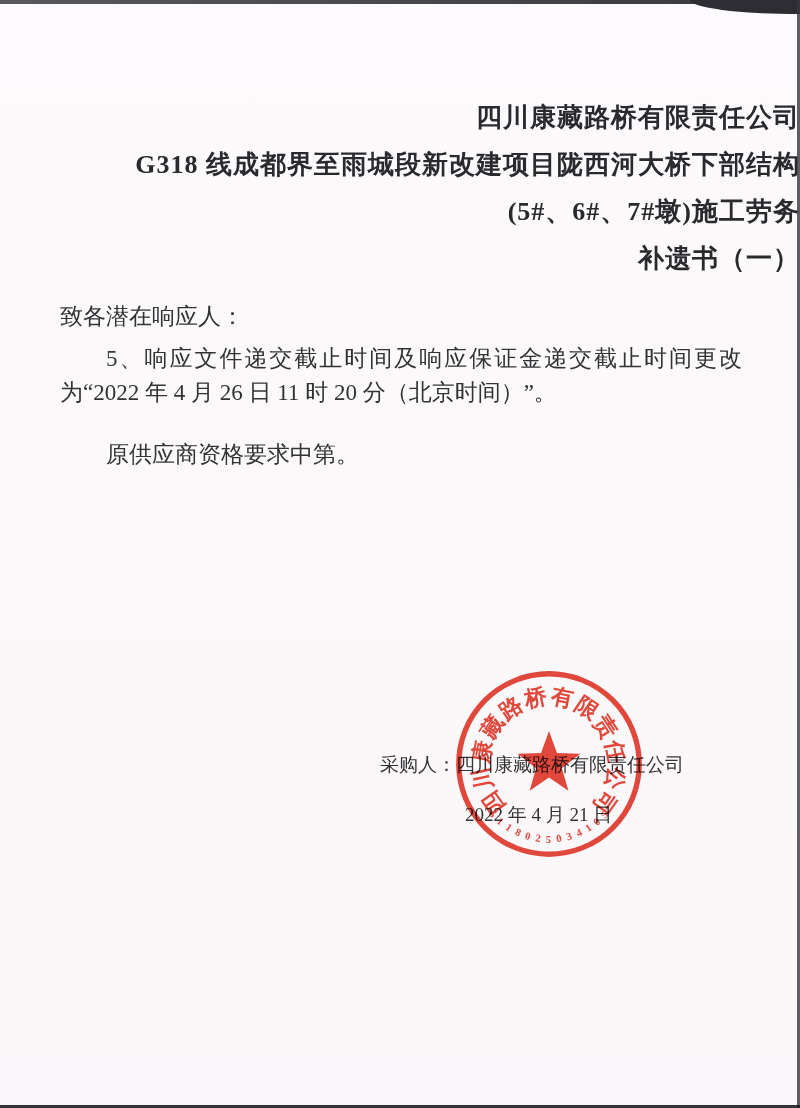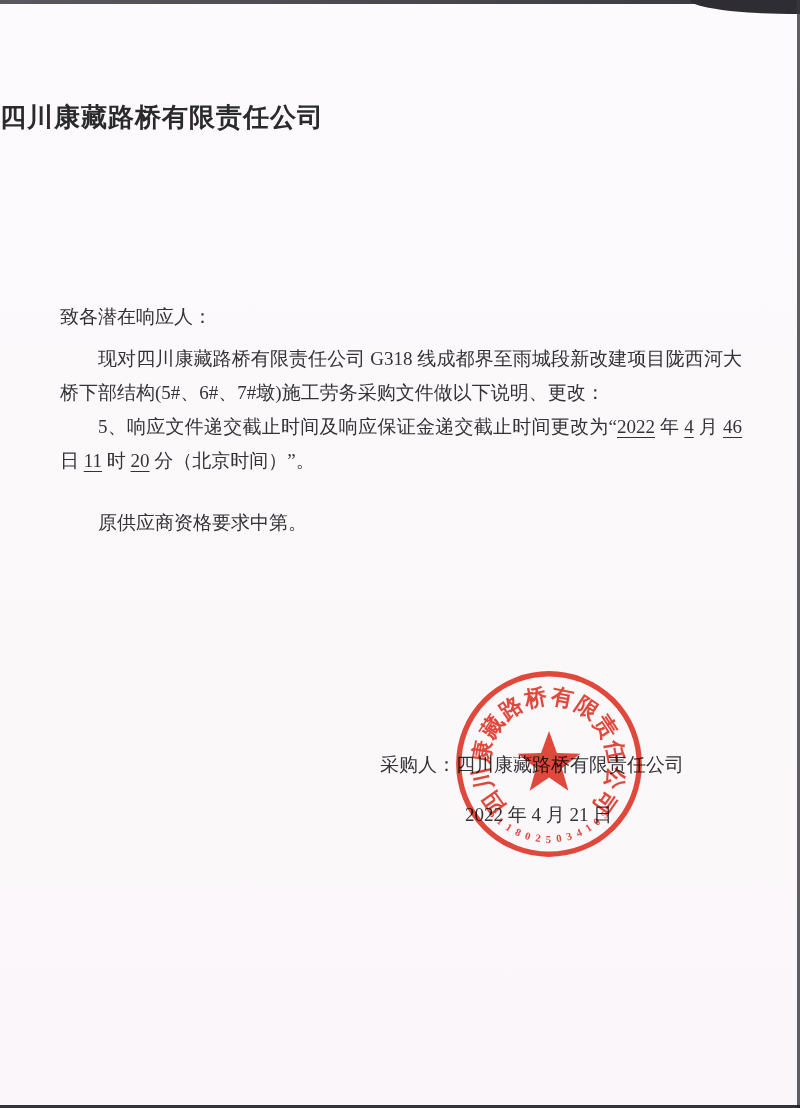--- a/index.html
+++ b/index.html
@@ -16,30 +16,30 @@
   
   .edge-top{position:absolute;top:0;left:0;right:0;height:4px;
     background:linear-gradient(90deg,rgba(60,60,66,.85),rgba(45,45,52,.95));}
   .corner-tr{position:absolute;top:0;right:0;width:110px;height:14px;
     background:#2d2d33;border-bottom-left-radius:100% 100%;}
   .edge-right{position:absolute;top:0;right:0;bottom:0;width:3px;
     background:rgba(55,55,62,.8);}
   .edge-bottom{position:absolute;left:0;right:0;bottom:0;height:3px;
     background:rgba(30,30,34,.9);}
   
-  .title-block{position:absolute;top:94px;left:0;right:0;text-align:left;}
+  .title-block{position:absolute;top:94px;left:0;right:0;text-align:right;}
   .title-line{font-size:26px;line-height:47px;font-weight:bold;
     letter-spacing:1px;color:#2a2a2d;}
   
   .body-block{position:absolute;top:300px;left:60px;width:682px;
-    font-size:19px;line-height:34px;text-align:justify;color:#333336;}
+    font-size:23px;line-height:34px;text-align:justify;color:#333336;}
   .salutation{margin:0 0 8px 0;}
   .para{margin:0;text-indent:2em;}
   .closing{margin:28px 0 0 0;text-indent:2em;}
-  .u{text-decoration:underline;text-underline-offset:4px;}
+  .u{text-underline-offset:4px;}
   
   .signature{position:absolute;top:748px;left:380px;font-size:19px;
     line-height:34px;color:#333336;}
   .sig-date{margin-left:85px;margin-top:16px;}
   
   .seal{position:absolute;left:452px;top:667px;width:194px;height:194px;
     mix-blend-mode:multiply;opacity:.92;}
   .seal svg{width:100%;height:100%;}
   .seal text{fill:var(--seal-color,#e23a2c);
     font-family:"Liberation Serif","DejaVu Serif",serif;}
@@ -53,26 +53,28 @@
 
 <div class="page" style="--page-bg: #fbf9fb; --ink: #313134; --seal-color: #e23a2c;">
 
   <div class="edge-top"></div>
   <div class="corner-tr"></div>
   <div class="edge-right"></div>
   <div class="edge-bottom"></div>
 
   <div class="title-block">
     <div class="title-line">四川康藏路桥有限责任公司</div>
+    <div class="title-line">G318 线成都界至雨城段新改建项目陇西河大桥下部结构</div>
+    <div class="title-line">(5#、6#、7#墩)施工劳务</div>
+    <div class="title-line">补遗书（一）</div>
   </div>
 
   <div class="body-block">
     <p class="salutation">致各潜在响应人：</p>
-    <p class="para">现对四川康藏路桥有限责任公司 G318 线成都界至雨城段新改建项目陇西河大桥下部结构(5#、6#、7#墩)施工劳务采购文件做以下说明、更改：</p>
-    <p class="para"><span>5、响应文件递交截止时间及响应保证金递交截止时间更改为“</span><span class="u">2022</span><span> 年 </span><span class="u">4</span><span> 月 </span><span class="u">46</span><span> 日 </span><span class="u">11</span><span> 时 </span><span class="u">20</span><span> 分（北京时间）”。</span></p>
+    <p class="para"><span>5、响应文件递交截止时间及响应保证金递交截止时间更改为“</span><span class="u">2022</span><span> 年 </span><span class="u">4</span><span> 月 </span><span class="u">26</span><span> 日 </span><span class="u">11</span><span> 时 </span><span class="u">20</span><span> 分（北京时间）”。</span></p>
     <p class="closing">原供应商资格要求中第。</p>
   </div>
 
   <div class="signature">
     <div>采购人：四川康藏路桥有限责任公司</div>
     <div class="sig-date">2022 年 4 月 21 日</div>
   </div>
 
   <div class="seal">
     <svg viewBox="0 0 200 200">

